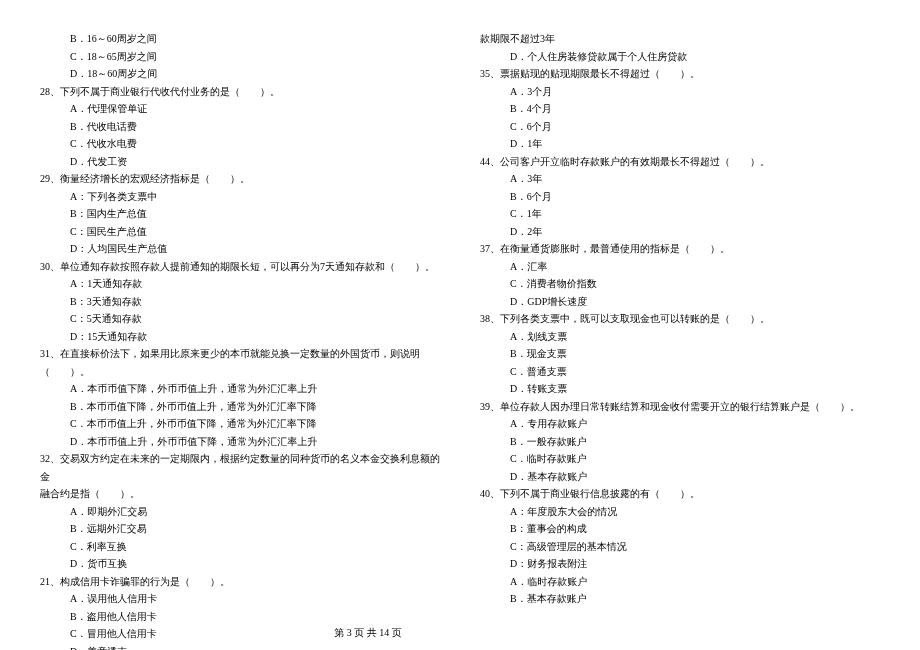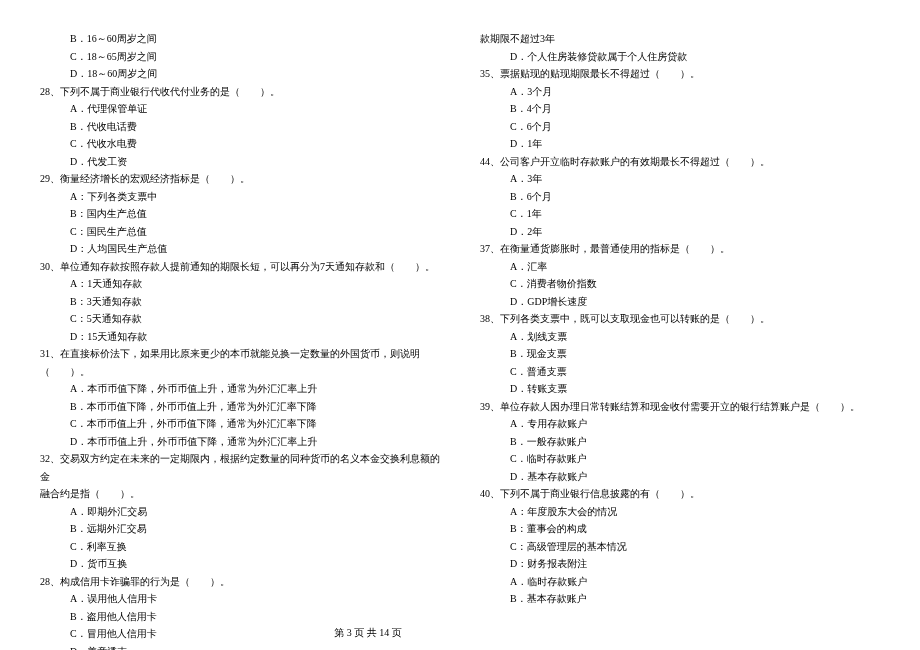--- a/index.html
+++ b/index.html
@@ -67,21 +67,21 @@
     <div class="q-opt">A．本币币值下降，外币币值上升，通常为外汇汇率上升</div>
     <div class="q-opt">B．本币币值下降，外币币值上升，通常为外汇汇率下降</div>
     <div class="q-opt">C．本币币值上升，外币币值下降，通常为外汇汇率下降</div>
     <div class="q-opt">D．本币币值上升，外币币值下降，通常为外汇汇率上升</div>
     <div class="q-stem">32、交易双方约定在未来的一定期限内，根据约定数量的同种货币的名义本金交换利息额的金</div>
     <div class="q-cont">融合约是指（　　）。</div>
     <div class="q-opt">A．即期外汇交易</div>
     <div class="q-opt">B．远期外汇交易</div>
     <div class="q-opt">C．利率互换</div>
     <div class="q-opt">D．货币互换</div>
-    <div class="q-stem">28、构成信用卡诈骗罪的行为是（　　）。</div>
+    <div class="q-stem">21、构成信用卡诈骗罪的行为是（　　）。</div>
     <div class="q-opt">A．误用他人信用卡</div>
     <div class="q-opt">B．盗用他人信用卡</div>
     <div class="q-opt">C．冒用他人信用卡</div>
     <div class="q-opt">D．善意透支</div>
 
   </div>
 
   <div class="col">
     <div class="q-cont">款期限不超过3年</div>
     <div class="q-opt">D．个人住房装修贷款属于个人住房贷款</div>

